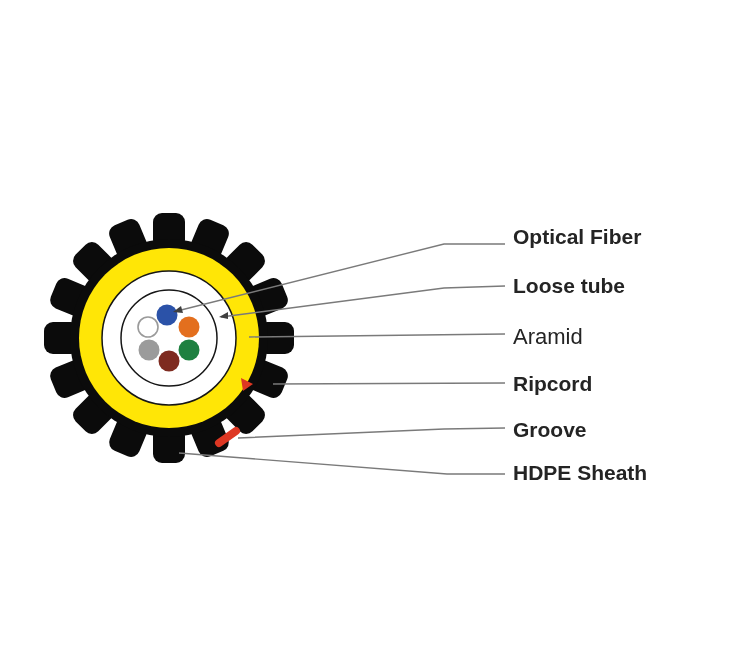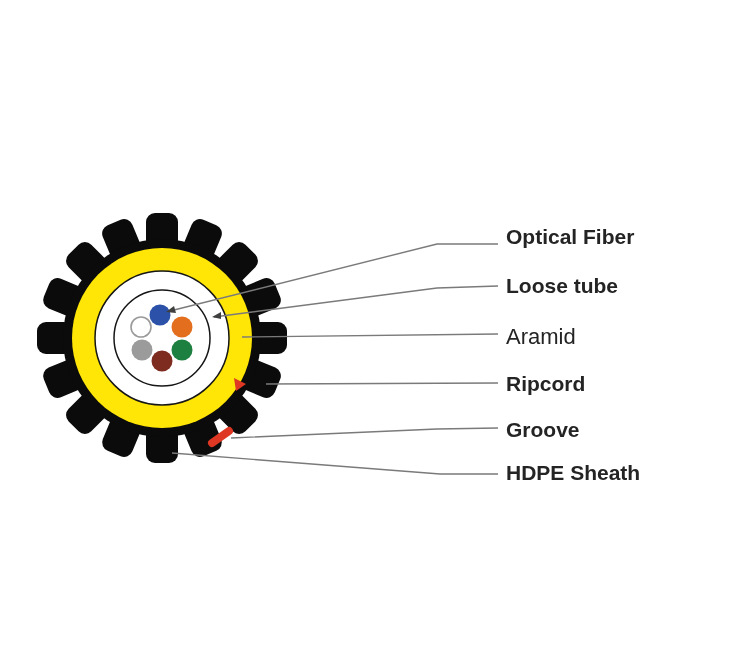--- a/index.html
+++ b/index.html
@@ -1,21 +1,21 @@
 <!DOCTYPE html>
 <html><head>
 <meta charset="utf-8">
 <style>
   html,body{margin:0;padding:0;}
   body{
     width:740px;height:650px;background:#ffffff;
     font-family:"Liberation Sans",sans-serif;
     overflow:hidden;
   }
-  .stage{position:relative;width:649px;height:650px;}
+  .stage{position:relative;width:649px;height:650px;margin-left:7px;}
   svg{display:block;}
   .ring{fill:#ffffff;stroke:#161616;stroke-width:1.5;}
   .fiber-white{fill:#ffffff;stroke:#9a9a9a;stroke-width:1.6;}
   .leaders polyline{fill:none;stroke-width:1.4;}
   .ah{fill:#3f3f3f;stroke:none;}
   .lbl{
     font-family:"Liberation Sans",sans-serif;
     font-size:21px;font-weight:700;fill:#242424;
   }
   .lbl-reg{font-weight:400;font-size:22px;}

